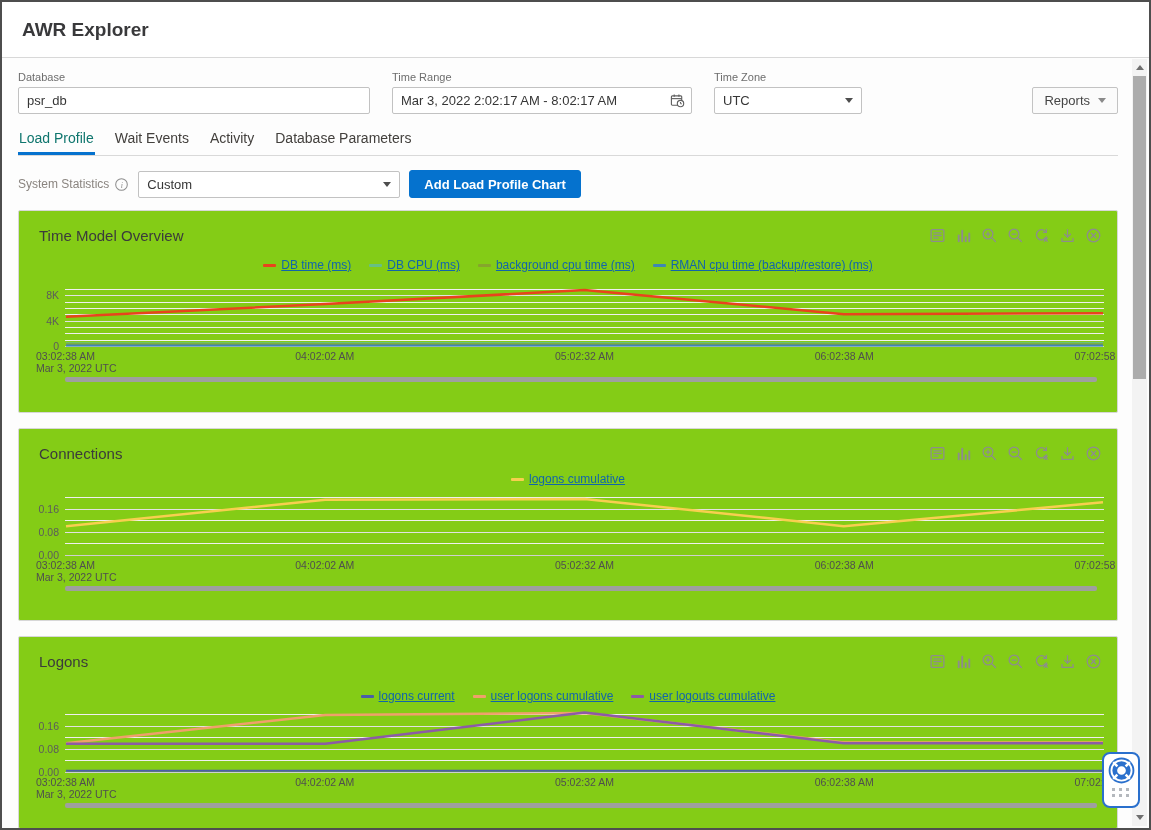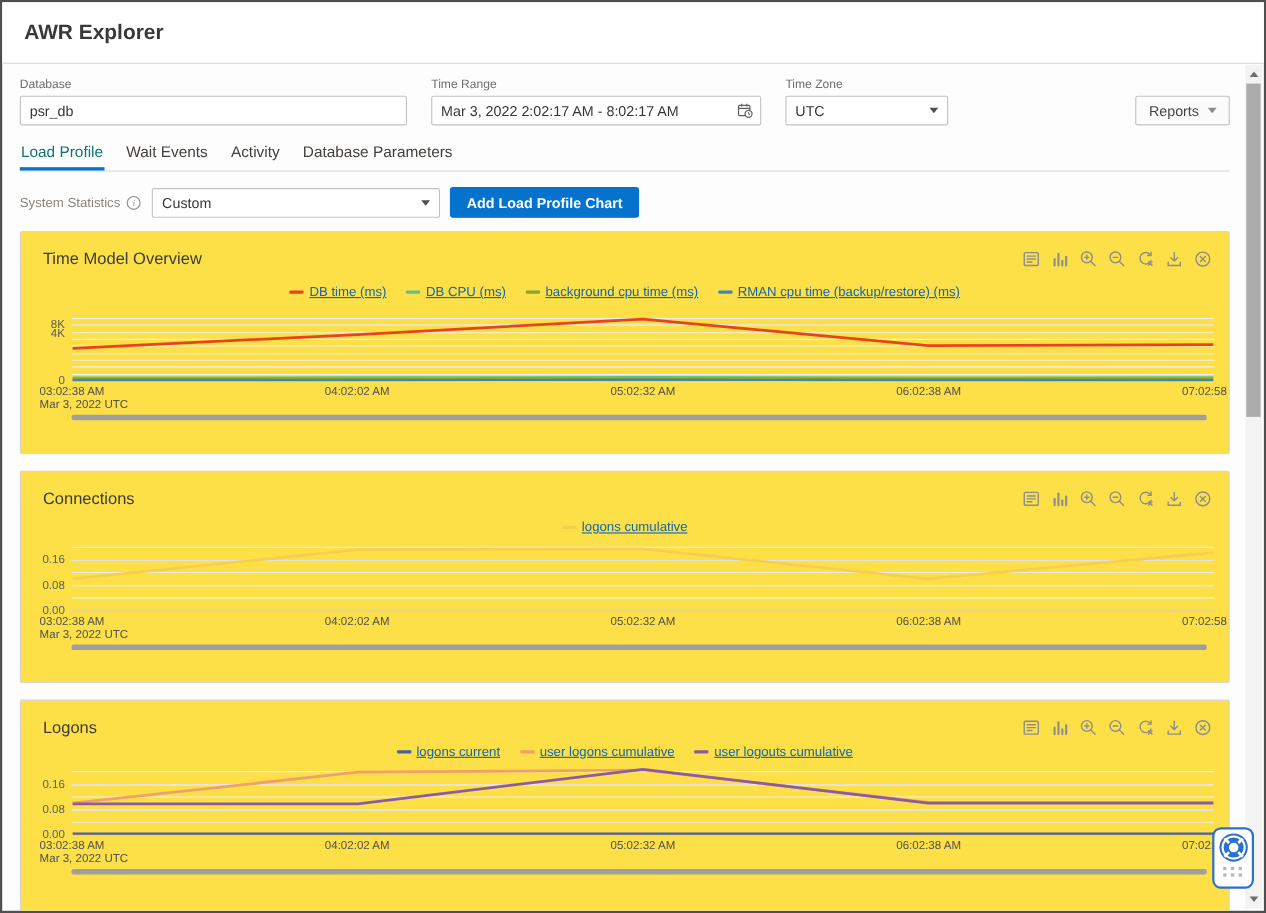--- a/index.html
+++ b/index.html
@@ -54,21 +54,21 @@
   .sys-label { font-size: 12px; color: #8a847f; margin-right: 5px; }
   .info-icon { width: 15px; height: 15px; margin-right: 9px; cursor: pointer; }
   .stat-select { width: 262px; }
   .add-btn {
     height: 28px; margin-left: 9px; background: #0572ce; border: 1px solid #0572ce; border-radius: 3px;
     color: #fff; font-size: 13px; font-weight: bold; padding: 0 14px; cursor: pointer;
     font-family: "Liberation Sans", sans-serif;
   }
 
   
-  .panel { border: 1px solid #d7d7d7; border-radius: 2px; background: #fde047; overflow: hidden; position: relative; }
+  .panel { border: 1px solid #d7d7d7; border-radius: 2px; background: #84cc16; overflow: hidden; position: relative; }
   .panel-header { display: flex; align-items: center; padding: 14px 15px 0 20px; height: 34px; }
   .panel-title { font-size: 15px; color: #3b3b3b; }
   .panel-toolbar { margin-left: auto; display: flex; gap: 9px; }
   .tool-btn { width: 17px; height: 17px; cursor: pointer; }
   .legend-row { display: flex; justify-content: center; align-items: center; gap: 18px; }
   .legend-item { display: flex; align-items: center; gap: 5px; cursor: pointer; }
   .legend-dash { width: 13px; height: 3px; border-radius: 1px; }
   .legend-label { font-size: 12px; color: #1165ab; text-decoration: underline; }
   .plot-wrap { position: relative; margin: 0 20px 0 46px; }
   .ytick { position: absolute; left: -42px; width: 36px; text-align: right; font-size: 10.5px; color: #5c5c5c; line-height: 12px; }
@@ -235,21 +235,21 @@
             <line x1="0" y1="8.5" x2="1039" y2="8.5" stroke="#efefef" stroke-width="1"></line>
             <line x1="0" y1="14.5" x2="1039" y2="14.5" stroke="#e2e2e2" stroke-width="1"></line>
             <line x1="0" y1="40.5" x2="1039" y2="40.5" stroke="#e2e2e2" stroke-width="1"></line>
             <line x1="0" y1="65.5" x2="1039" y2="65.5" stroke="#cfcfcf" stroke-width="1"></line>
             <polyline points="1.0,35.8 260.3,23.1 519.5,9.1 778.8,33.2 1038.0,32.3" fill="none" stroke="#e8441c" stroke-width="2.5" stroke-linejoin="round"></polyline>
             <polyline points="1.0,62.3 260.3,62.1 519.5,61.9 778.8,62.2 1038.0,62.1" fill="none" stroke="#67c083" stroke-width="2" stroke-linejoin="round"></polyline>
             <polyline points="1.0,63.3 260.3,63.3 519.5,63.2 778.8,63.3 1038.0,63.3" fill="none" stroke="#86a52c" stroke-width="2" stroke-linejoin="round"></polyline>
             <polyline points="1.0,64.5 260.3,64.5 519.5,64.4 778.8,64.5 1038.0,64.5" fill="none" stroke="#3e87b5" stroke-width="2" stroke-linejoin="round"></polyline>
           </svg>
           <span class="ytick" style="top: 8px;">8K</span>
-          <span class="ytick" style="top: 16px;">4K</span>
+          <span class="ytick" style="top: 34px;">4K</span>
           <span class="ytick" style="top: 59px;">0</span>
         </div>
         <div class="x-axis">
           <span class="x-lab first" style="left: 17px;"><span>03:02:38 AM</span><br><span>Mar 3, 2022 UTC</span></span>
           <span class="x-lab" style="left: 305.75px;">04:02:02 AM</span>
           <span class="x-lab" style="left: 565.5px;">05:02:32 AM</span>
           <span class="x-lab" style="left: 825.25px;">06:02:38 AM</span>
           <span class="x-lab" style="left: 1085px;">07:02:58 AM</span>
         </div>
         <div class="h-scrollbar"></div>
@@ -372,21 +372,21 @@
               <polyline points="5.2,6.8 8,9.6 10.8,6.8"></polyline>
               <path d="M2.8 10.8 v2.7 h10.4 v-2.7"></path>
             </svg>
             <svg class="tool-btn" viewBox="0 0 16 16" fill="none" stroke="#8d8d8d" stroke-width="1.2" stroke-linecap="round">
               <circle cx="8" cy="8" r="5.9"></circle>
               <line x1="5.9" y1="5.9" x2="10.1" y2="10.1"></line>
               <line x1="10.1" y1="5.9" x2="5.9" y2="10.1"></line>
             </svg>
           </div>
         </div>
-        <div class="legend-row" style="margin-top: 5px; text-align: right;">
+        <div class="legend-row" style="margin-top: 18px; text-align: right;">
           <span class="legend-item">
             <span class="legend-dash" style="background:#4a5da8"></span>
             <span class="legend-label">logons current</span>
           </span>
           <span class="legend-item">
             <span class="legend-dash" style="background:#efa06b"></span>
             <span class="legend-label">user logons cumulative</span>
           </span>
           <span class="legend-item">
             <span class="legend-dash" style="background:#8c5ba6"></span>

